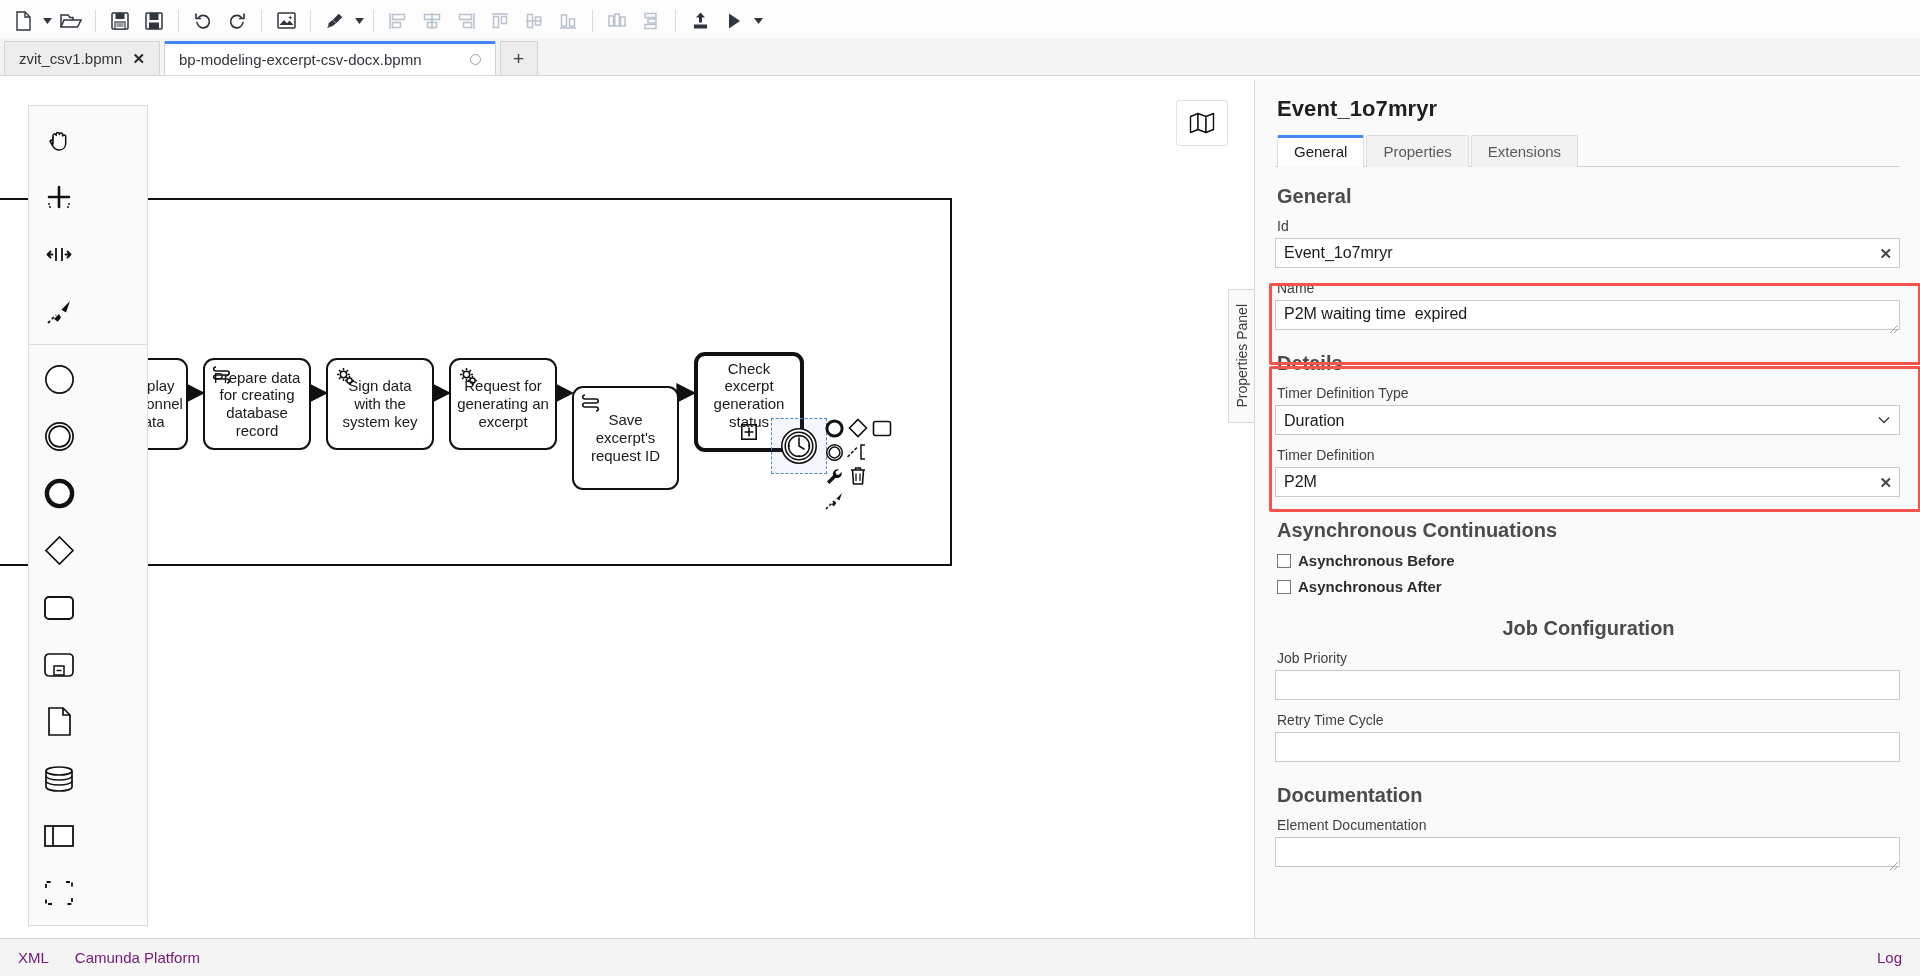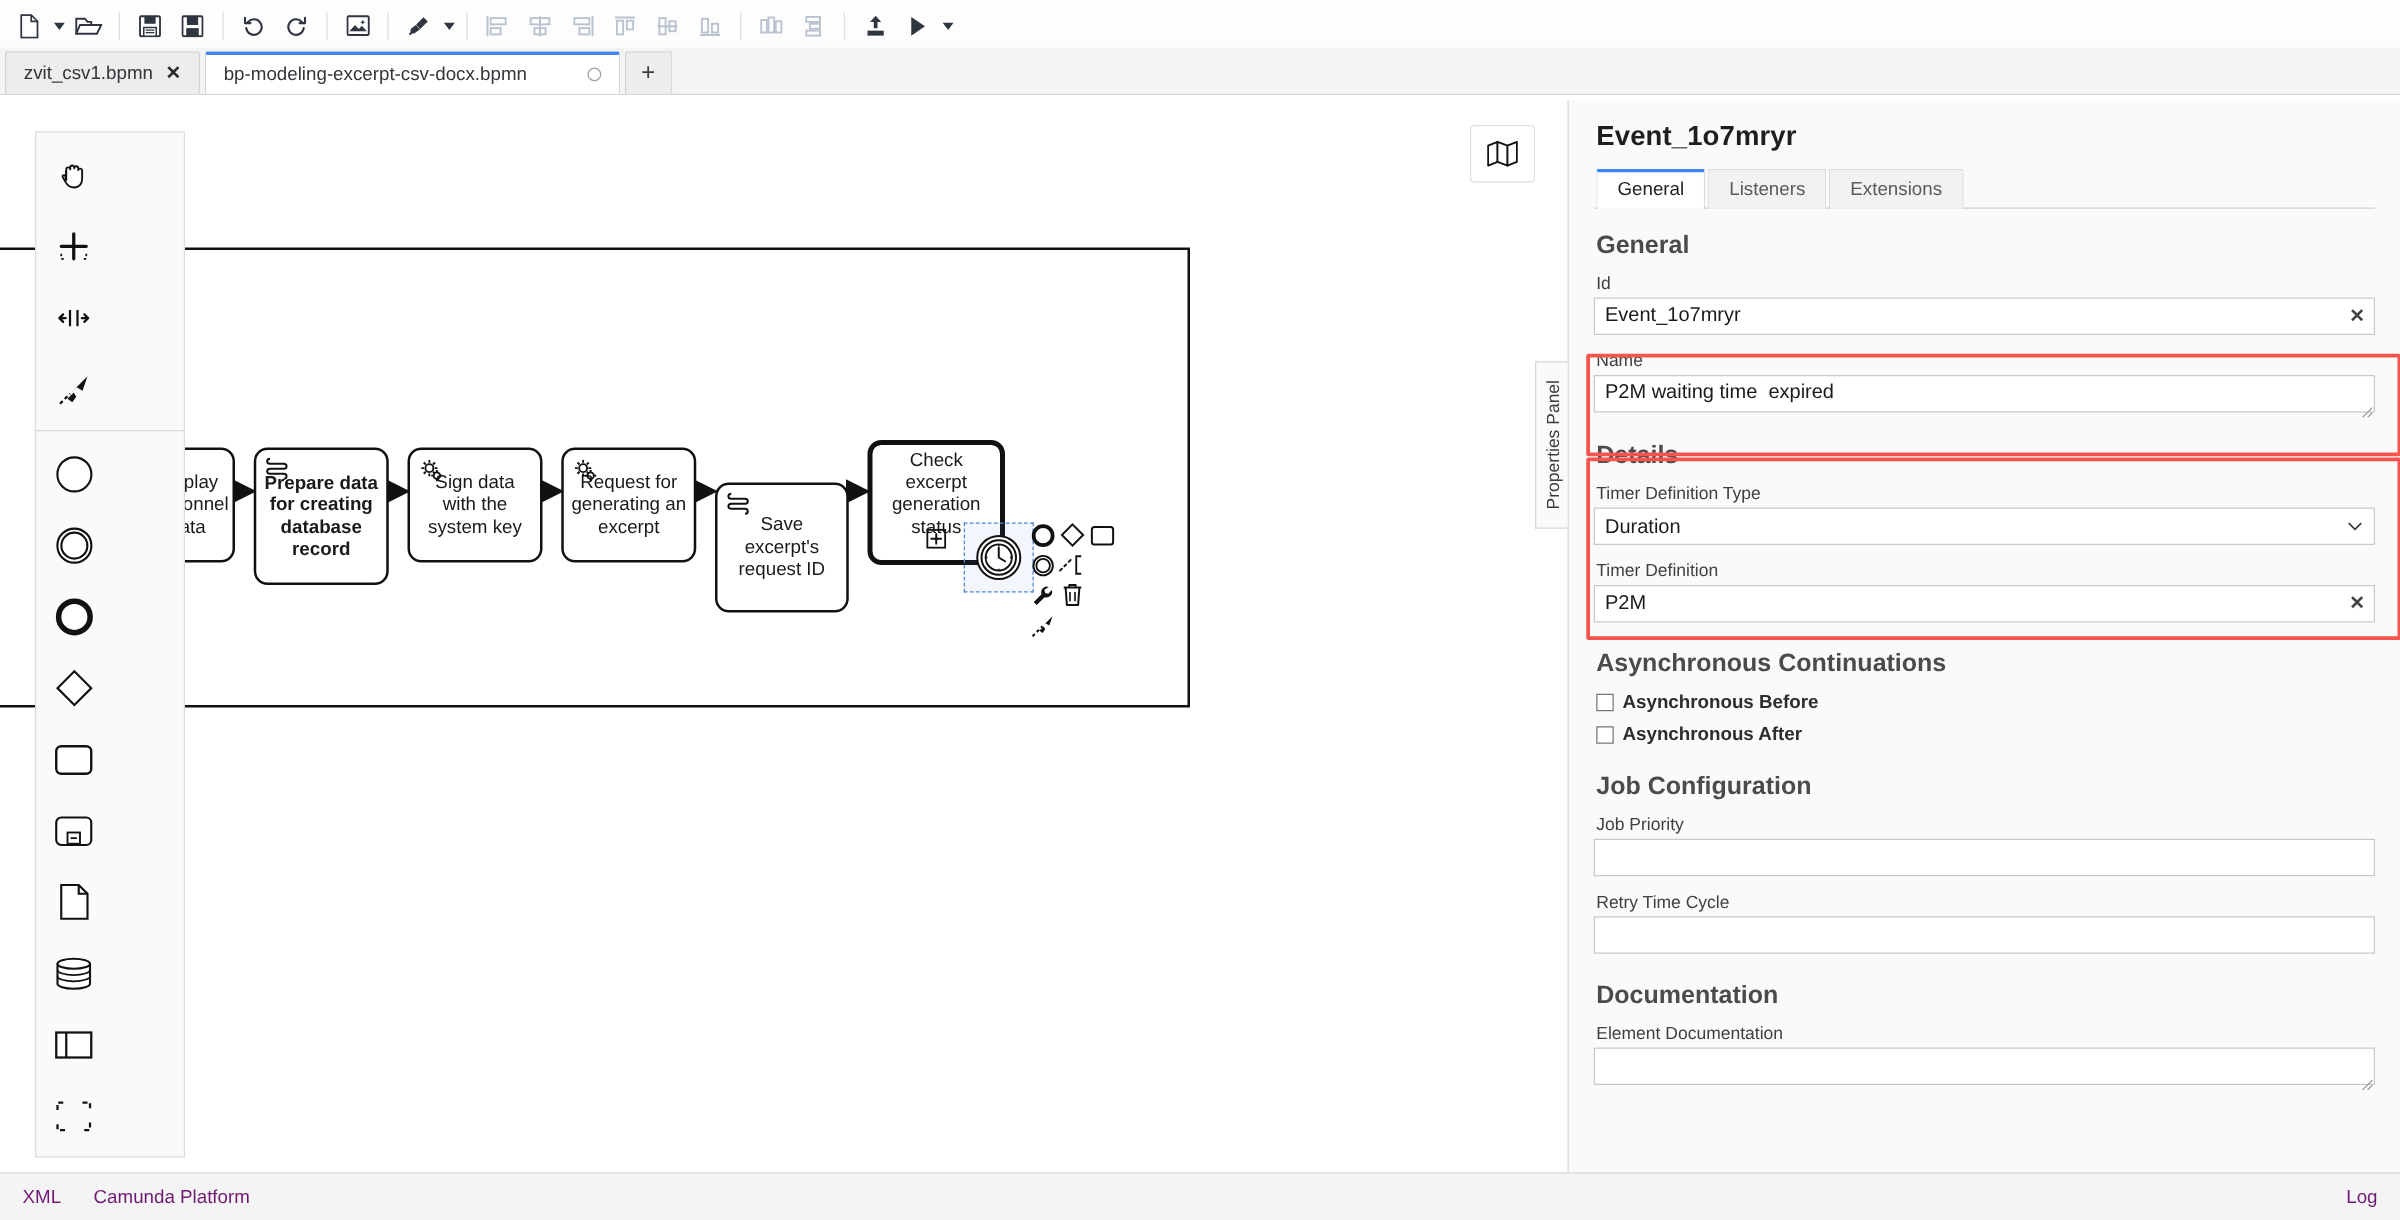--- a/index.html
+++ b/index.html
@@ -363,21 +363,21 @@
       <line x1="311" y1="313" x2="326" y2="313" stroke="#111" stroke-width="2.2" marker-end="url(#ah)"></line>
       <line x1="434" y1="313" x2="449" y2="313" stroke="#111" stroke-width="2.2" marker-end="url(#ah)"></line>
       <line x1="557" y1="313" x2="572" y2="313" stroke="#111" stroke-width="2.2" marker-end="url(#ah)"></line>
       <line x1="679" y1="313" x2="694" y2="313" stroke="#111" stroke-width="2.2" marker-end="url(#ah)"></line>
     </svg>
 
     <div class="node" style="left:112px; top:278px; width:76px; height:92px;">
       <span class="ntxt">Display personnel data</span>
     </div>
 
-    <div class="node" style="left:203px; top:278px; width:108px; height:110px;font-weight:bold;">
+    <div class="node" style="left:203px; top:278px; width:108px; height:92px;">
       <span class="nicon">
         <svg width="20" height="22" viewBox="0 0 20 22">
             <path d="M4 1c-3 0-3 4 0 4h11c3 0 3 4 0 4H4c-3 0-3 4 0 4h11c3 0 3 4 0 4" fill="none" stroke="#111" stroke-width="1.6"></path>
           </svg>
       </span>
       <span class="ntxt">Prepare data for creating database record</span>
     </div>
 
     <div class="node" style="left:326px; top:278px; width:108px; height:92px;">
       <span class="nicon">
@@ -585,21 +585,21 @@
   <div class="pp-handle">
     <span>Properties Panel</span>
   </div>
 
   <div class="props">
     <div class="props-inner">
       <div class="props-title">Event_1o7mryr</div>
 
       <div class="ptabs">
         <div class="ptab active">General</div>
-        <div class="ptab">Listeners</div>
+        <div class="ptab">Properties</div>
         <div class="ptab">Extensions</div>
       </div>
 
       <div class="section-h">General</div>
 
       <div class="fld-label">Id</div>
       <div class="fld-wrap">
         <input class="fld" value="Event_1o7mryr" style="">
         <span class="fld-clear">✕</span>
       </div>
@@ -635,21 +635,21 @@
       <div class="section-h" style="margin-top:22px;">Asynchronous Continuations</div>
       <div class="cbrow">
         <span class="cbox"></span>
         <span class="cblabel">Asynchronous Before</span>
       </div>
       <div class="cbrow">
         <span class="cbox"></span>
         <span class="cblabel">Asynchronous After</span>
       </div>
 
-      <div class="section-h" style="margin-top:22px;">Job Configuration</div>
+      <div class="section-h" style="margin-top:22px;text-align:center;">Job Configuration</div>
       <div class="fld-label">Job Priority</div>
       <div class="fld-wrap">
         <input class="fld" value="" style="">
       </div>
       <div class="fld-label">Retry Time Cycle</div>
       <div class="fld-wrap">
         <input class="fld" value="" style="">
       </div>
 
       <div class="section-h" style="margin-top:22px;">Documentation</div>

